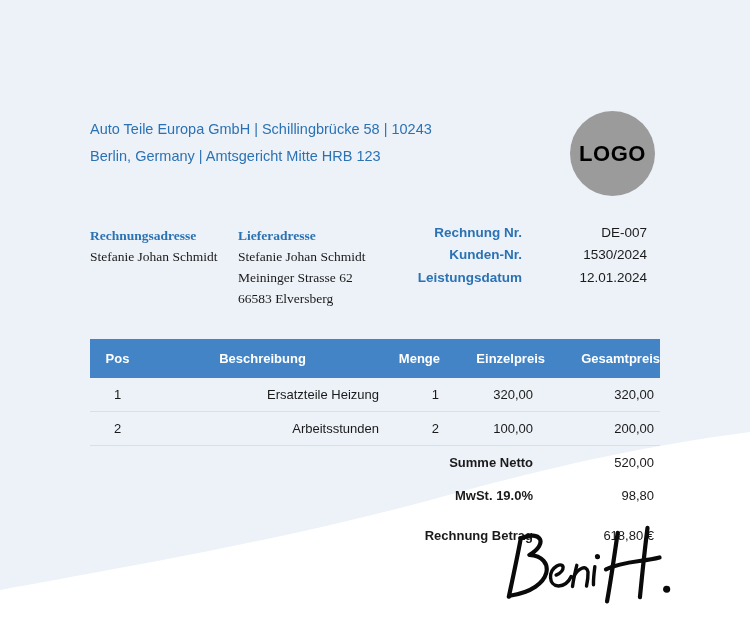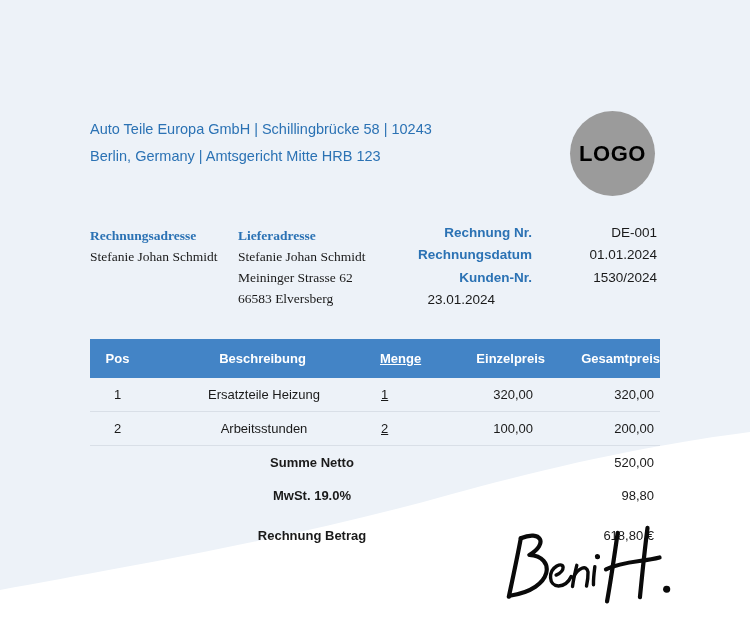--- a/index.html
+++ b/index.html
@@ -33,46 +33,46 @@
   }
   .logo span{color:#000000;font-size:22px;font-weight:bold;letter-spacing:.5px;}
 
   
   .addr{position:absolute;top:225px;font-size:13.5px;line-height:21px;color:#1a1a1a;font-family:Liberation Serif, serif;}
   .addr.billing{left:90px;}
   .addr.shipping{left:238px;}
   .addr-title{color:var(--accent,#2b72b4);font-weight:bold;}
 
   
-  .meta{position:absolute;left:370px;top:225px;width:287px;font-size:13.5px;}
+  .meta{position:absolute;left:360px;top:225px;width:287px;font-size:13.5px;}
   .meta-row{display:flex;height:22.3px;align-items:flex-start;}
   .meta-label{width:162px;text-align:right;color:var(--accent,#2b72b4);font-weight:bold;}
   .meta-value{width:125px;text-align:right;color:#1a1a1a;}
 
   
   table.items{
     position:absolute;left:90px;top:339px;width:570px;
     border-collapse:collapse;table-layout:fixed;
   }
   table.items th{
     background:var(--table-header,#4384c6);color:#fff;
     font-size:13px;font-weight:bold;padding:12px 0;
   }
   th.c-pos, td.c-pos{text-align:center;}
   th.c-desc{text-align:center;}
-  td.c-desc{text-align:center;padding-left:4px;}
-  th.c-qty, td.c-qty{text-align:left;text-decoration:underline;}
+  td.c-desc{text-align:right;padding-left:4px;}
+  th.c-qty, td.c-qty{text-align:right;}
   th.c-price, td.c-price{text-align:right;padding-right:12px;}
   th.c-total, td.c-total{text-align:right;padding-right:6px;}
   tbody.lines td{
     font-size:13px;color:#1a1a1a;padding-top:9px;padding-bottom:9px;
     border-bottom:1px solid #d9dfe7;
   }
   tbody.totals td{font-size:13px;color:#1a1a1a;padding-top:9px;padding-bottom:9px;}
-  .t-label{text-align:center;padding-right:12px;font-weight:bold;}
+  .t-label{text-align:right;padding-right:12px;font-weight:bold;}
   .t-value{text-align:right;padding-right:6px;}
   tr.grand td{padding-top:16px;}
   .grand-label{color:var(--accent,#2b72b4);font-size:16px;font-weight:bold;}
   .grand-value{font-size:15px;}
 
   
   .signature{position:absolute;left:492px;top:522px;transform:rotate(-2deg);}
 </style>
 </head>
 <body style="--accent: #2b72b4; --table-header: #4384c6; --logo-bg: #9b9b9b; --background: #edf2f8; --paper: #ffffff;">
@@ -100,32 +100,29 @@
   <div class="addr shipping">
     <div class="addr-title">Lieferadresse</div>
     <div>Stefanie Johan Schmidt</div>
     <div>Meininger Strasse 62</div>
     <div>66583 Elversberg</div>
   </div>
 
   <div class="meta">
     <div class="meta-row">
       <span class="meta-label">Rechnung Nr.</span>
-      <span class="meta-value">DE-001</span>
-    </div>
-    <div class="meta-row">
-      <span class="meta-label">Rechnungsdatum</span>
-      <span class="meta-value">01.01.2024</span>
+      <span class="meta-value">DE-007</span>
     </div>
     <div class="meta-row">
       <span class="meta-label">Kunden-Nr.</span>
       <span class="meta-value">1530/2024</span>
     </div>
     <div class="meta-row">
-      <span class="meta-value">23.01.2024</span>
+      <span class="meta-label">Leistungsdatum</span>
+      <span class="meta-value">12.01.2024</span>
     </div>
   </div>
 
   <table class="items">
     <colgroup>
       <col style="width:55px">
         <col style="width:235px">
         <col style="width:60px">
         <col style="width:105px">
         <col style="width:115px">

